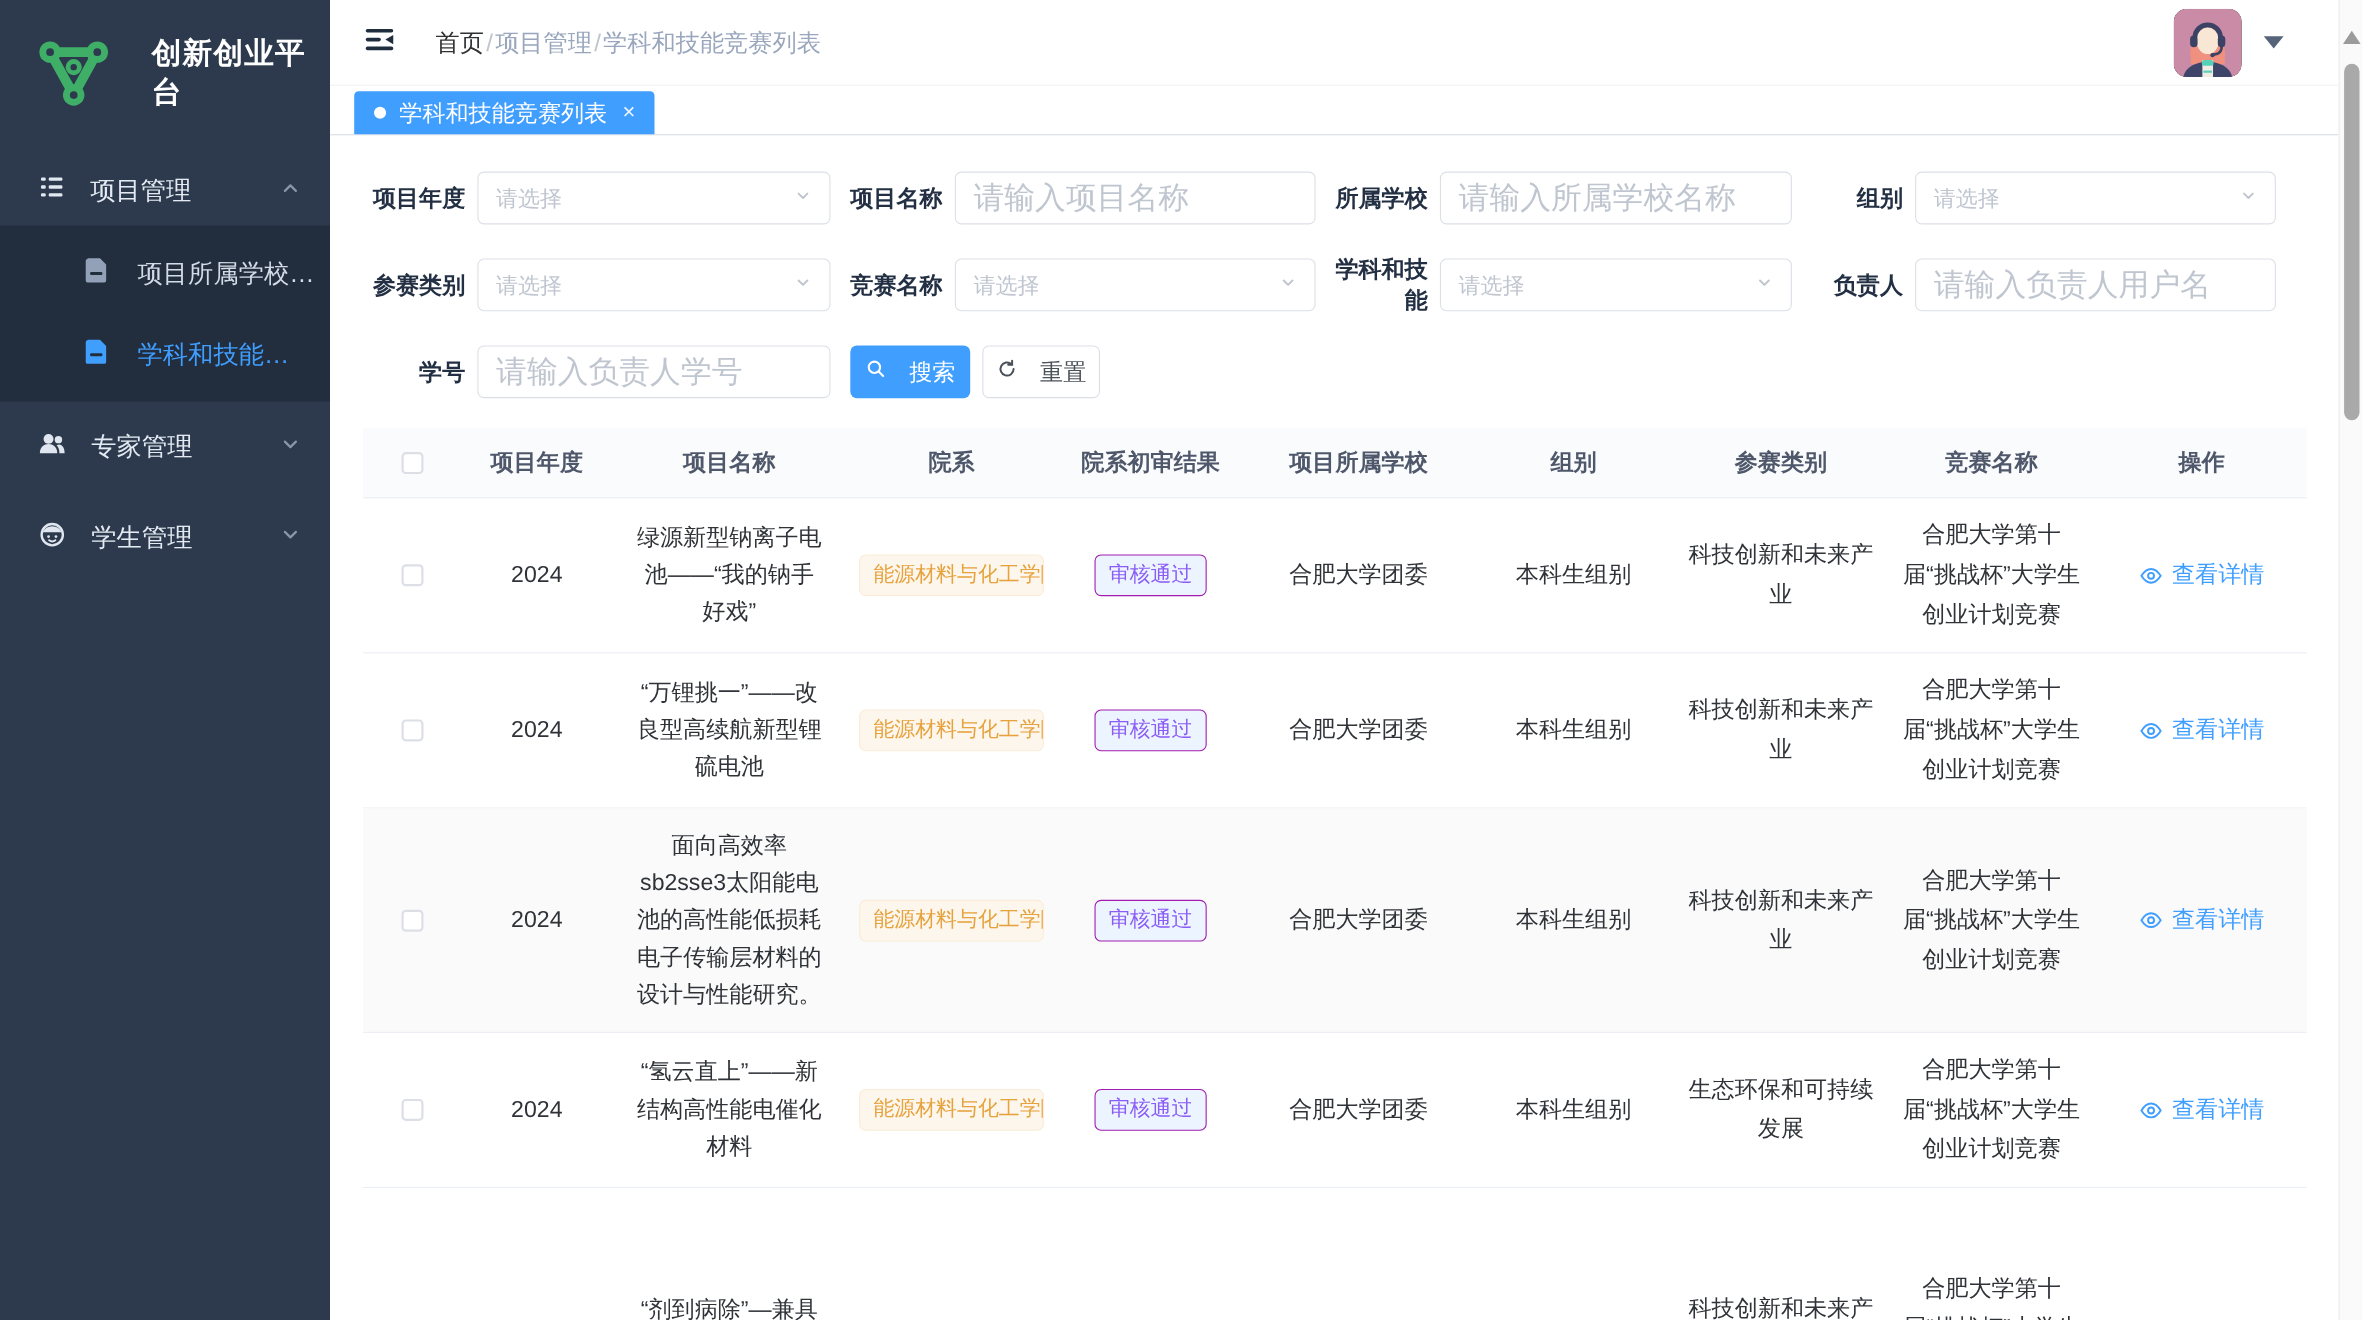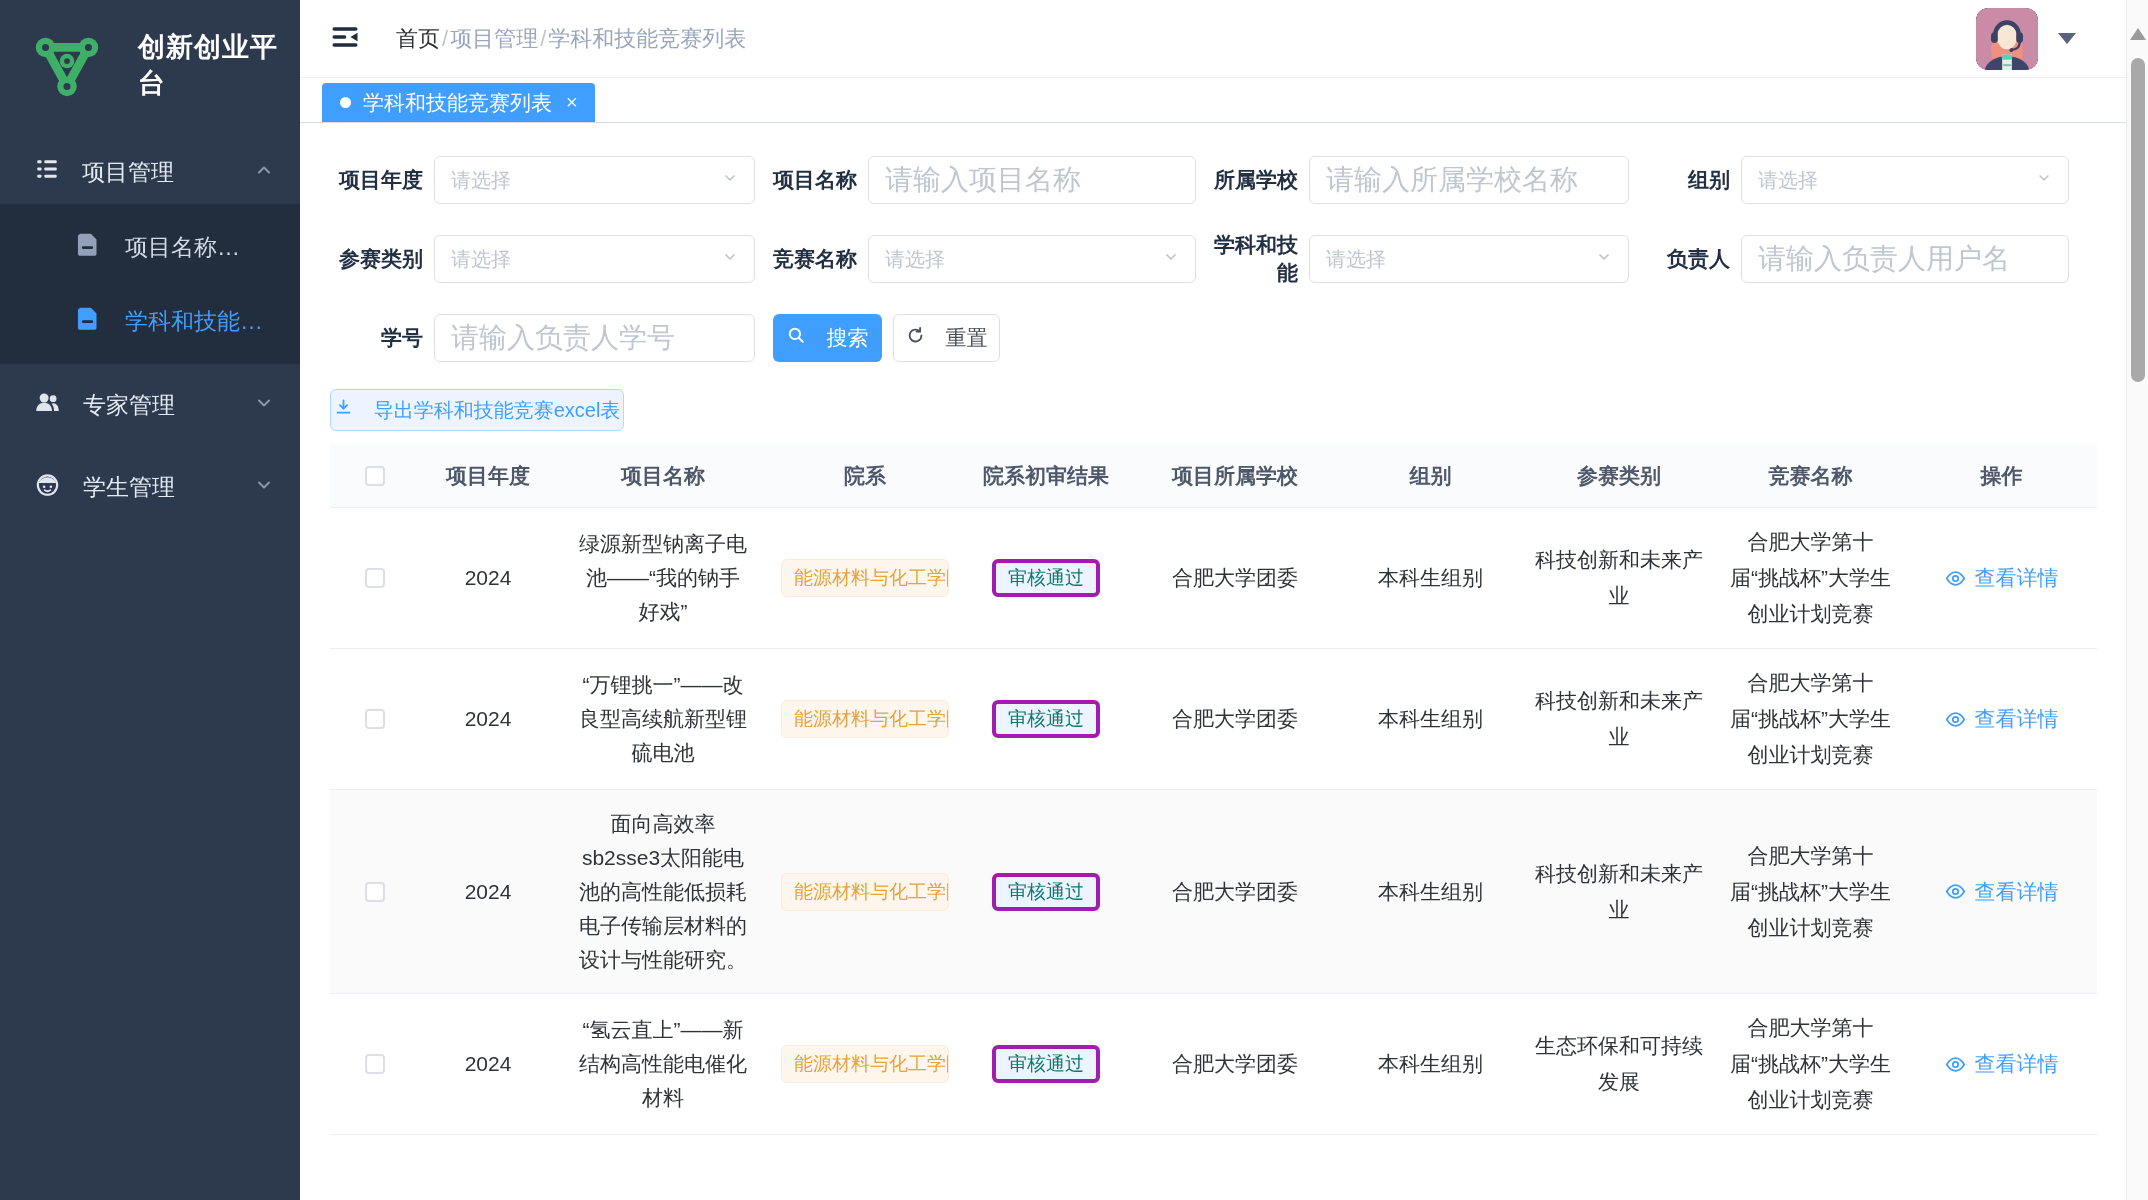--- a/index.html
+++ b/index.html
@@ -85,21 +85,21 @@
   .h134{min-height:134px} .h135{min-height:135px} .h204{min-height:204px} .h256{min-height:256px}
 
   .cb { width:20px; height:20px; border:2px solid #dcdfe6; border-radius:4px;
     background:#fff; cursor:pointer; flex:none; }
 
   .tag { display:inline-flex; align-items:center; height:38px; padding:0 12px;
     border-radius:6px; font-size:19px; white-space:nowrap; }
   .tag-warn { color:#e6a23c; background:#fdf6ec; border:1px solid #faecd8;
     max-width:168px; overflow:hidden; }
   .tag-warn span { white-space:nowrap; }
-  .tag-info { color:#0f766e; background:#ecf5ff; border:4px solid #a21caf; }
+  .tag-info { color:#8b5cf6; background:#ecf5ff; border:1px solid #a21caf; }
 
   .link-view { color:#409eff; display:inline-flex; align-items:center; gap:9px;
     cursor:pointer; white-space:nowrap; }
 
   
   .scrollbar { position:absolute; right:0; top:0; width:22px; height:1200px;
     background:#fafafa; border-left:1px solid #ececec; }
   .sb-up { position:absolute; top:28px; left:3px; width:0; height:0;
     border-left:8px solid transparent; border-right:8px solid transparent;
     border-bottom:12px solid #9b9b9b; cursor:pointer; }
@@ -150,21 +150,21 @@
       </div>
 
       <div class="submenu">
         <div class="submenu-item">
           <span>
             <svg width="27" height="27" viewBox="0 0 24 24">
               <path d="M5 2.5 h10 l5 5 v13 a1.5 1.5 0 0 1 -1.5 1.5 h-13.5 a1.5 1.5 0 0 1 -1.5 -1.5 v-16 a1.5 1.5 0 0 1 1.5 -1.5 z" fill="#93a1b8"></path>
               <rect x="7" y="13.5" width="10" height="2.4" rx="1" fill="#222d3e"></rect>
             </svg>
           </span>
-          <span class="mi-label">项目名称…</span>
+          <span class="mi-label">项目所属学校…</span>
         </div>
         <div class="submenu-item active">
           <span>
             <svg width="27" height="27" viewBox="0 0 24 24">
               <path d="M5 2.5 h10 l5 5 v13 a1.5 1.5 0 0 1 -1.5 1.5 h-13.5 a1.5 1.5 0 0 1 -1.5 -1.5 v-16 a1.5 1.5 0 0 1 1.5 -1.5 z" fill="#409eff"></path>
               <rect x="7" y="13.5" width="10" height="2.4" rx="1" fill="#222d3e"></rect>
             </svg>
           </span>
           <span class="mi-label">学科和技能…</span>
         </div>
@@ -315,28 +315,20 @@
         </button>
         <button class="btn btn-reset">
           <span><svg width="19" height="19" viewBox="0 0 24 24" fill="none" stroke="#4a5058" stroke-width="2.3" stroke-linecap="round">
                 <path d="M19.5 12 a7.5 7.5 0 1 1 -2.3 -5.4"></path>
                 <polyline points="17.8 2.5 17.8 7 13.3 7"></polyline>
               </svg></span>
           <span>重置</span>
         </button>
       </div>
 
-      <button class="btn btn-export">
-        <span><svg width="19" height="19" viewBox="0 0 24 24" fill="none" stroke="#409eff" stroke-width="2.3" stroke-linecap="round" stroke-linejoin="round">
-              <path d="M12 3 v10"></path>
-              <polyline points="7.5 9 12 13.5 16.5 9"></polyline>
-              <path d="M4.5 18.5 h15"></path>
-            </svg></span>
-        <span>导出学科和技能竞赛excel表</span>
-      </button>
 
       <div class="table">
         <div class="thead">
           <div class="tcell col-check">
               <span class="cb"></span>
             </div>
           <div class="tcell col-year">项目年度</div>
           <div class="tcell col-name">项目名称</div>
           <div class="tcell col-dept">院系</div>
           <div class="tcell col-review">院系初审结果</div>

